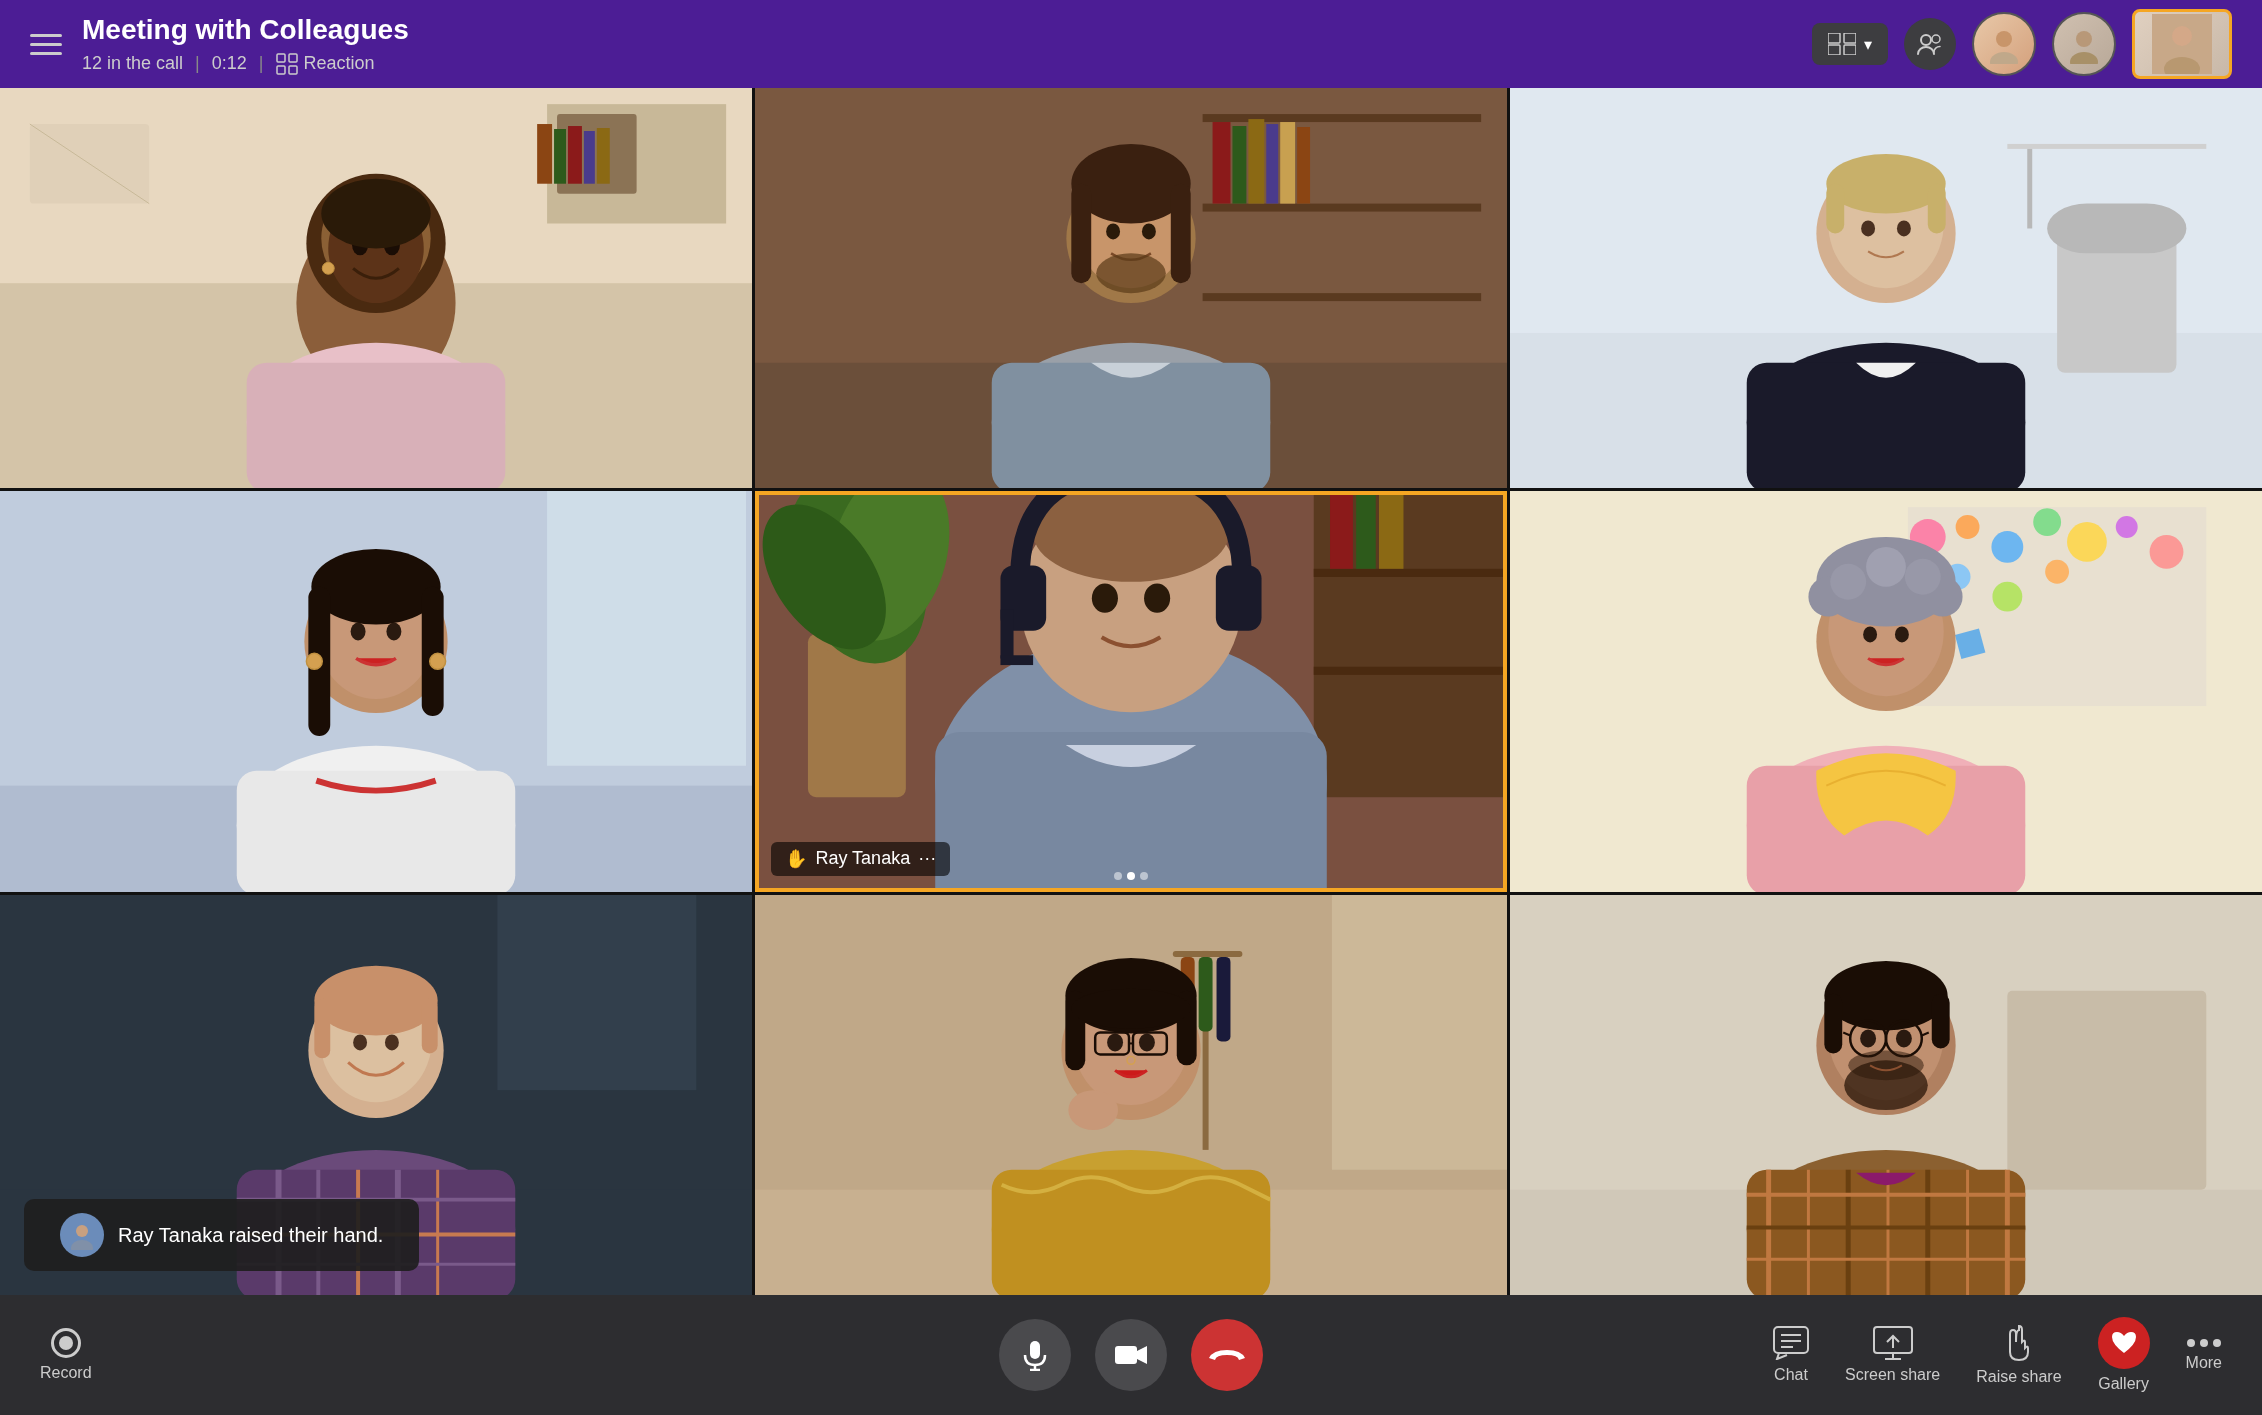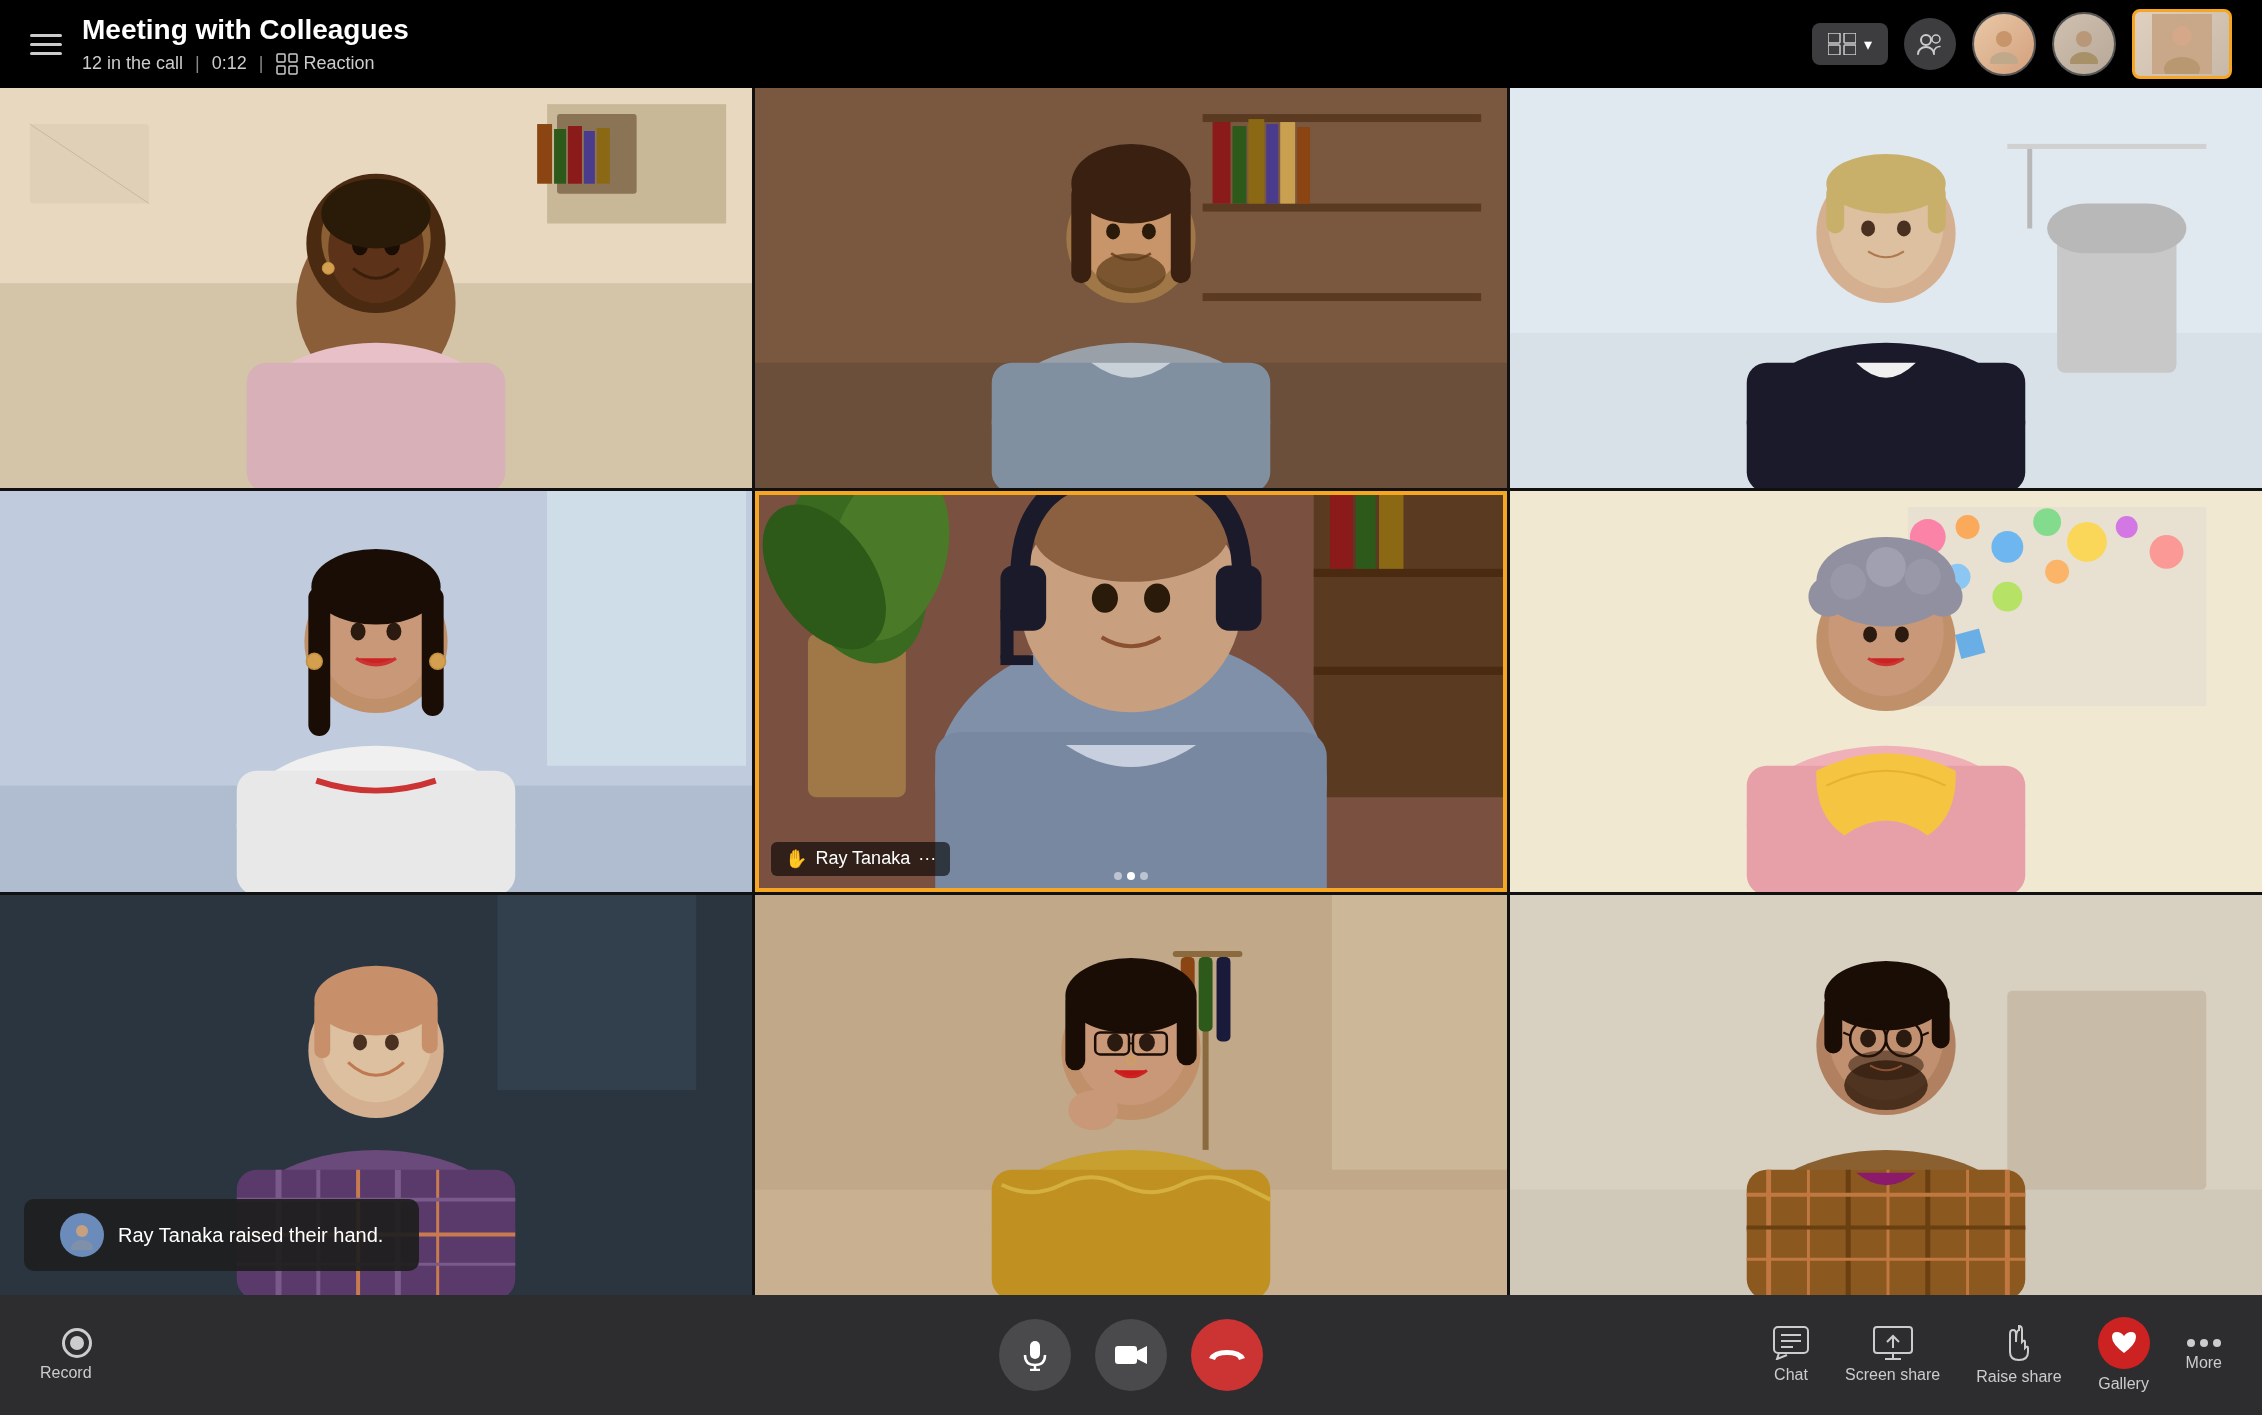--- a/index.html
+++ b/index.html
@@ -8,21 +8,21 @@
       height: 1415px;
       background: #1a1a1a;
       font-family: 'Segoe UI', Arial, sans-serif;
       overflow: hidden;
       color: #fff;
     }
 
     
     .topbar {
       height: 88px;
-      background: #000000;
+      background: #4c1d95;
       display: flex;
       align-items: center;
       padding: 0 30px;
       z-index: 10;
       position: relative;
     }
     .topbar-left {
       display: flex;
       align-items: center;
       gap: 20px;
@@ -259,21 +259,21 @@
       display: flex;
       align-items: center;
       justify-content: center;
       cursor: pointer;
     }
     .icon-circle.red { background: #cc3333; }
 
     .record-btn {
       display: flex;
       flex-direction: column;
-      align-items: flex-end;
+      align-items: center;
       gap: 6px;
       cursor: pointer;
       background: none;
       border: none;
       color: #fff;
     }
     .record-dot {
       width: 30px;
       height: 30px;
       border: 3px solid #ccc;

